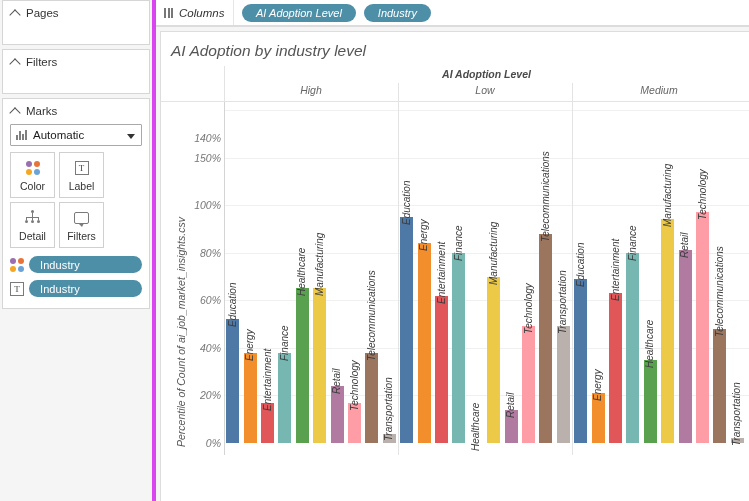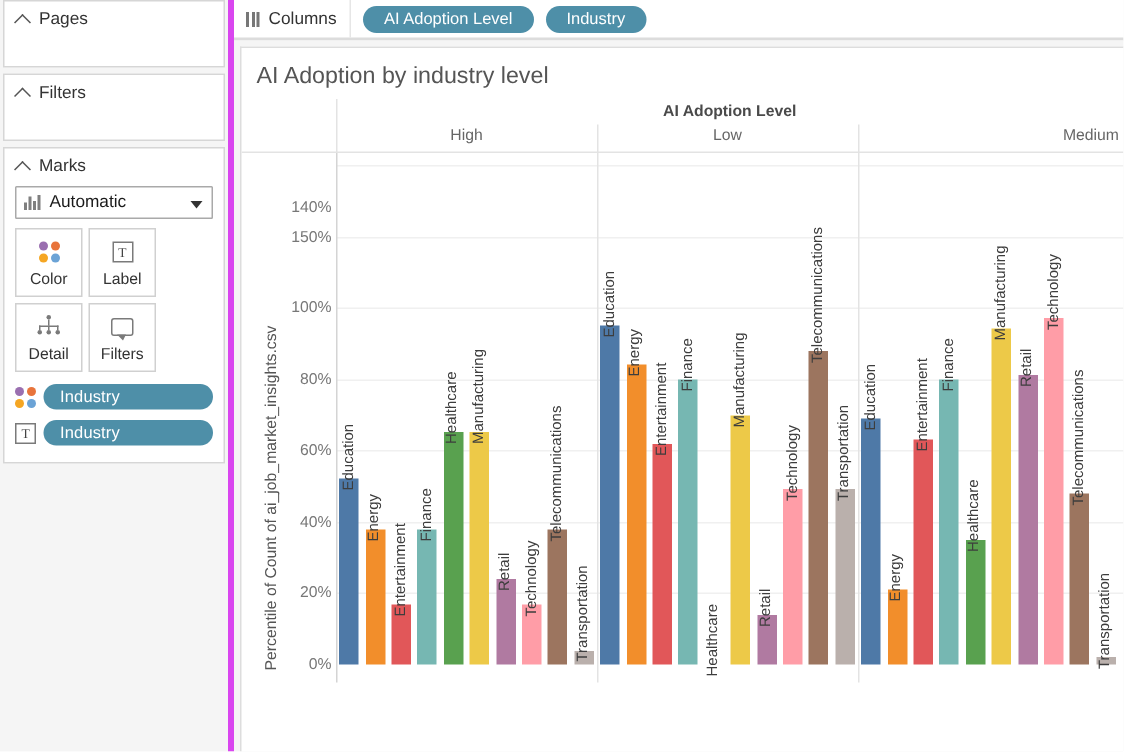--- a/index.html
+++ b/index.html
@@ -110,21 +110,21 @@
     background:#4e8fa8; color:#fff;
     border-radius:9px;
     display:flex; align-items:center;
     padding-left:11px;
     font-size:11px;
     letter-spacing:.1px;
   }
 
   
   .right { flex:1; display:flex; flex-direction:column; background:#fff; }
-  .shelf-area { background:#fff; border-bottom:1px solid #dcdcdc;}
+  .shelf-area { background:#fff; border-bottom:1px solid #dcdcdc;font-style:italic;}
   .shelf {
     display:flex; align-items:center;
     height: 26px;
     border-bottom:1px solid #e6e6e6;
   }
   .shelf:last-child{border-bottom:1px solid #dcdcdc;}
   .shelf-label {
     width: 78px; flex:0 0 78px;
     display:flex; align-items:center; gap:6px;
     padding-left:8px;
@@ -141,21 +141,21 @@
     height:18px; border-radius:9px;
     display:flex;align-items:center; gap:5px;
     padding:0 14px 0 14px;
     color:#fff; font-size:11px; white-space:nowrap;
   }
   .spill.blue{ background:#4e8fa8; }
   .spill.green{ background:#39b68a; }
   .tri { font-size:10px; line-height:1; }
 
   
-  .viz-wrap { flex:1; position:relative; background:#f5f5f5; padding: 4px 0 0 4px;}
+  .viz-wrap { flex:1; position:relative; background:#f5f5f5; padding: 4px 0 0 4px; font-style: italic;}
   .viz {
     position:absolute; left:4px; top:4px; right:0; bottom:0;
     background:#fff; border:1px solid #ddd; border-right:none; border-bottom:none;
     overflow:hidden;
   }
   .viz-title {
     font-size:15.5px; color:#555; padding: 10px 0 6px 10px; font-weight:400;
   }
   .col-header-band { position:relative; height:36px; }
   .ch-top, .ch-bot { position:absolute; left:0; right:0; }
@@ -316,21 +316,21 @@
       <div class="viz">
         <div class="viz-title">AI Adoption by industry level</div>
 
         <div class="col-header-band">
           <div class="ch-top">
             <div class="ch-title">AI Adoption Level</div>
           </div>
           <div class="ch-bot" id="panel-header-row">
               <div class="ch-cell" style="left: 63px; width: 174px;">High</div>
               <div class="ch-cell" style="left: 237px; width: 174px;">Low</div>
-              <div class="ch-cell" style="left: 411px; width: 174px; text-align: right;">Medium</div>
+              <div class="ch-cell" style="left: 411px; width: 174px;">Medium</div>
             </div>
           <div class="vdiv" style="left:63px; top:0; height:36px;"></div>
         <div class="vdiv" style="left: 237px; top: 17px; height: 19px;"></div>
             <div class="vdiv" style="left: 411px; top: 17px; height: 19px;"></div>
           </div>
 
         <div class="plot" id="plot" style="height: 353px;">
             <div class="yaxis-title" style="left: 14px; top: 345px;">Percentile of Count of ai_job_market_insights.csv</div>
             <div class="ytick" style="top: 341px; right: 528px;">0%</div>
             <div class="gridline" style="top: 293.429px; left: 63px;"></div>

